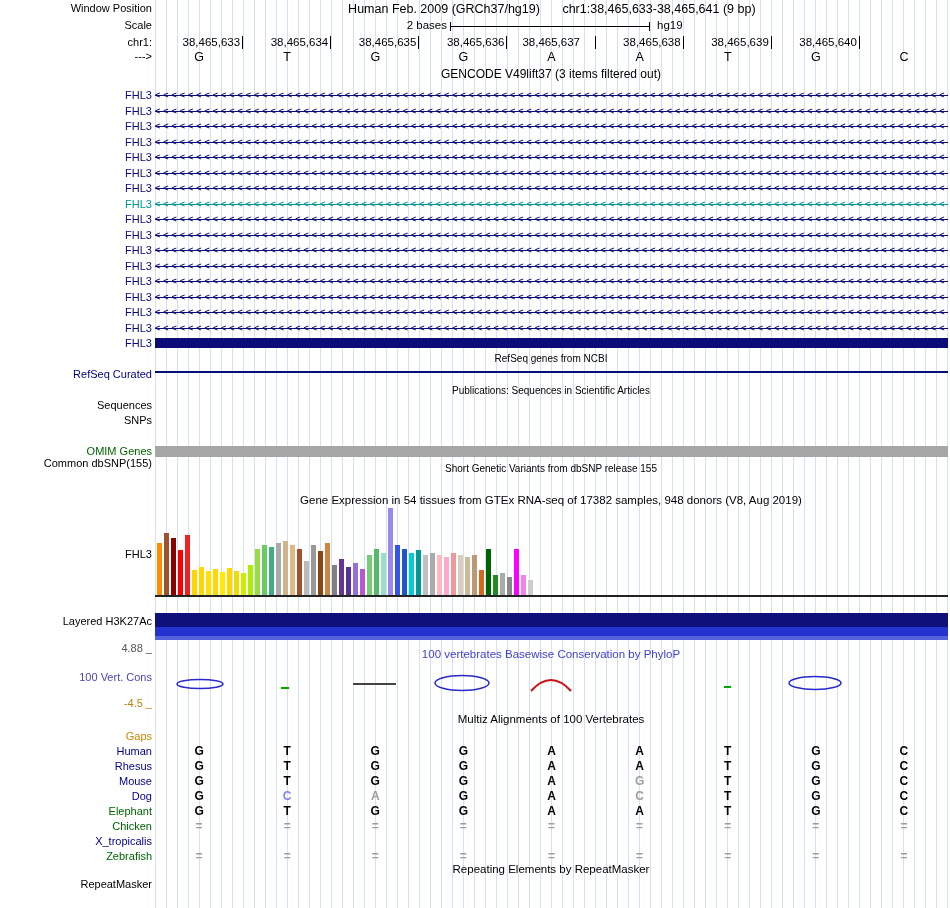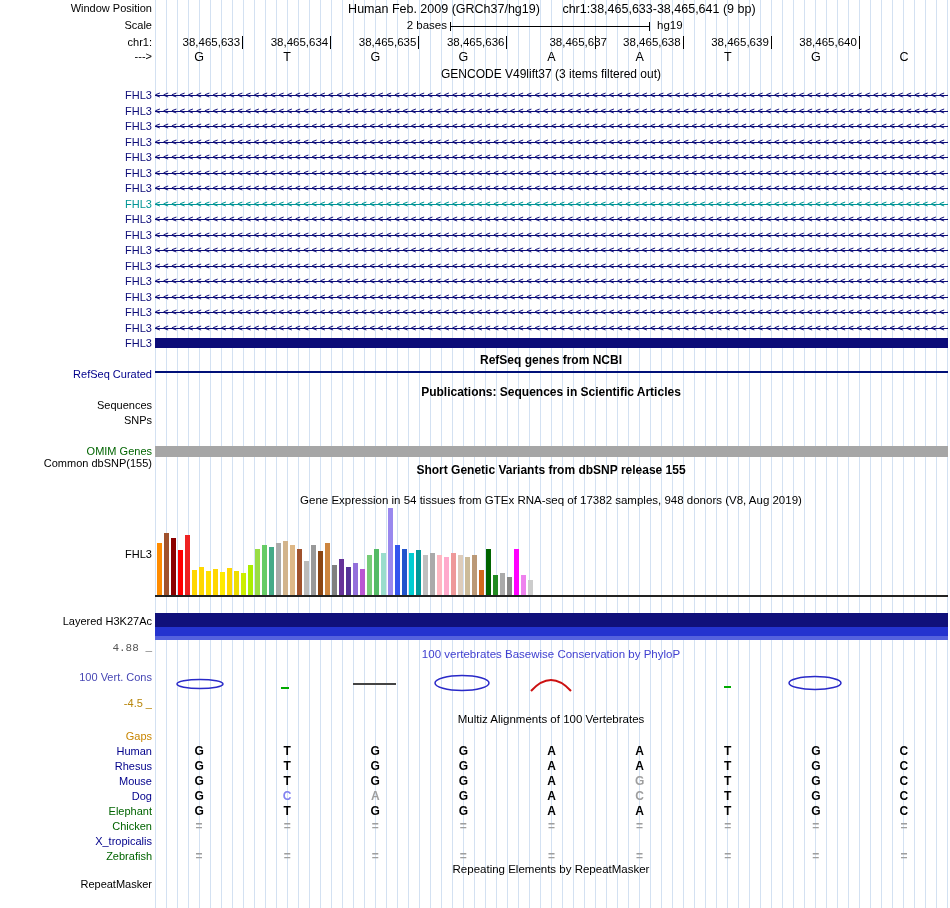--- a/index.html
+++ b/index.html
@@ -8,26 +8,26 @@
   #browser { position:relative; width:950px; height:908px; background:#fff; overflow:hidden; }
 
   #gridlines { position:absolute; left:155px; top:0; width:793px; height:908px;
     background:repeating-linear-gradient(to right,#d3e1f2 0,#d3e1f2 1px,transparent 1px,transparent 11px); }
 
   .lbl { position:absolute; right:798px; font-size:11px; height:13px; line-height:13px;
          white-space:nowrap; color:#000; }
   .navy  { color:#00008b; }
   .green { color:#006400; }
   .slate { color:#4646b4; }
-  .gray  { color:#555555;font-family:Liberation Mono, monospace; }
+  .gray  { color:#555555; }
   .brown { color:#b8860b; }
 
   .title { position:absolute; left:551px; transform:translateX(-50%); font-size:11.5px;
            white-space:nowrap; color:#000; }
-  .title.small { font-size:12px;font-weight:bold; }
+  .title.small { font-size:10px; }
   .title.big { font-size:12px; }
 
   .hdr-text { position:absolute; transform:translateX(-50%); font-size:12.5px; white-space:nowrap; }
 
   .coord-label { position:absolute; top:36px; font-size:11.5px; white-space:nowrap; }
   .coord-tick  { position:absolute; top:36px; width:1px; height:13px; background:#000; }
   .base-letter { position:absolute; top:50px; transform:translateX(-50%); font-size:12.5px; }
 
   .scale-line { position:absolute; left:450px; top:26px; width:200px; height:1px; background:#000; }
   .scale-tick { position:absolute; top:22px; width:1px; height:9px; background:#000; }
@@ -80,21 +80,21 @@
   <div class="lbl" style="top:36px">chr1:</div>
   <div id="coord-row">
       <div class="coord-label" style="right: 709.889px;">38,465,633</div>
       <div class="coord-tick" style="left: 242.111px;"></div>
       <div class="coord-label" style="right: 621.778px;">38,465,634</div>
       <div class="coord-tick" style="left: 330.222px;"></div>
       <div class="coord-label" style="right: 533.667px;">38,465,635</div>
       <div class="coord-tick" style="left: 418.333px;"></div>
       <div class="coord-label" style="right: 445.556px;">38,465,636</div>
       <div class="coord-tick" style="left: 506.444px;"></div>
-      <div class="coord-label" style="right: 343px; text-align: right;">38,465,637</div>
+      <div class="coord-label" style="right: 370px; text-align: right;">38,465,637</div>
       <div class="coord-tick" style="left: 594.556px;"></div>
       <div class="coord-label" style="right: 269.333px;">38,465,638</div>
       <div class="coord-tick" style="left: 682.667px;"></div>
       <div class="coord-label" style="right: 181.222px;">38,465,639</div>
       <div class="coord-tick" style="left: 770.778px;"></div>
       <div class="coord-label" style="right: 93.1111px;">38,465,640</div>
       <div class="coord-tick" style="left: 858.889px;"></div>
     </div>
 
   <div class="lbl" style="top:50px">---&gt;</div>

